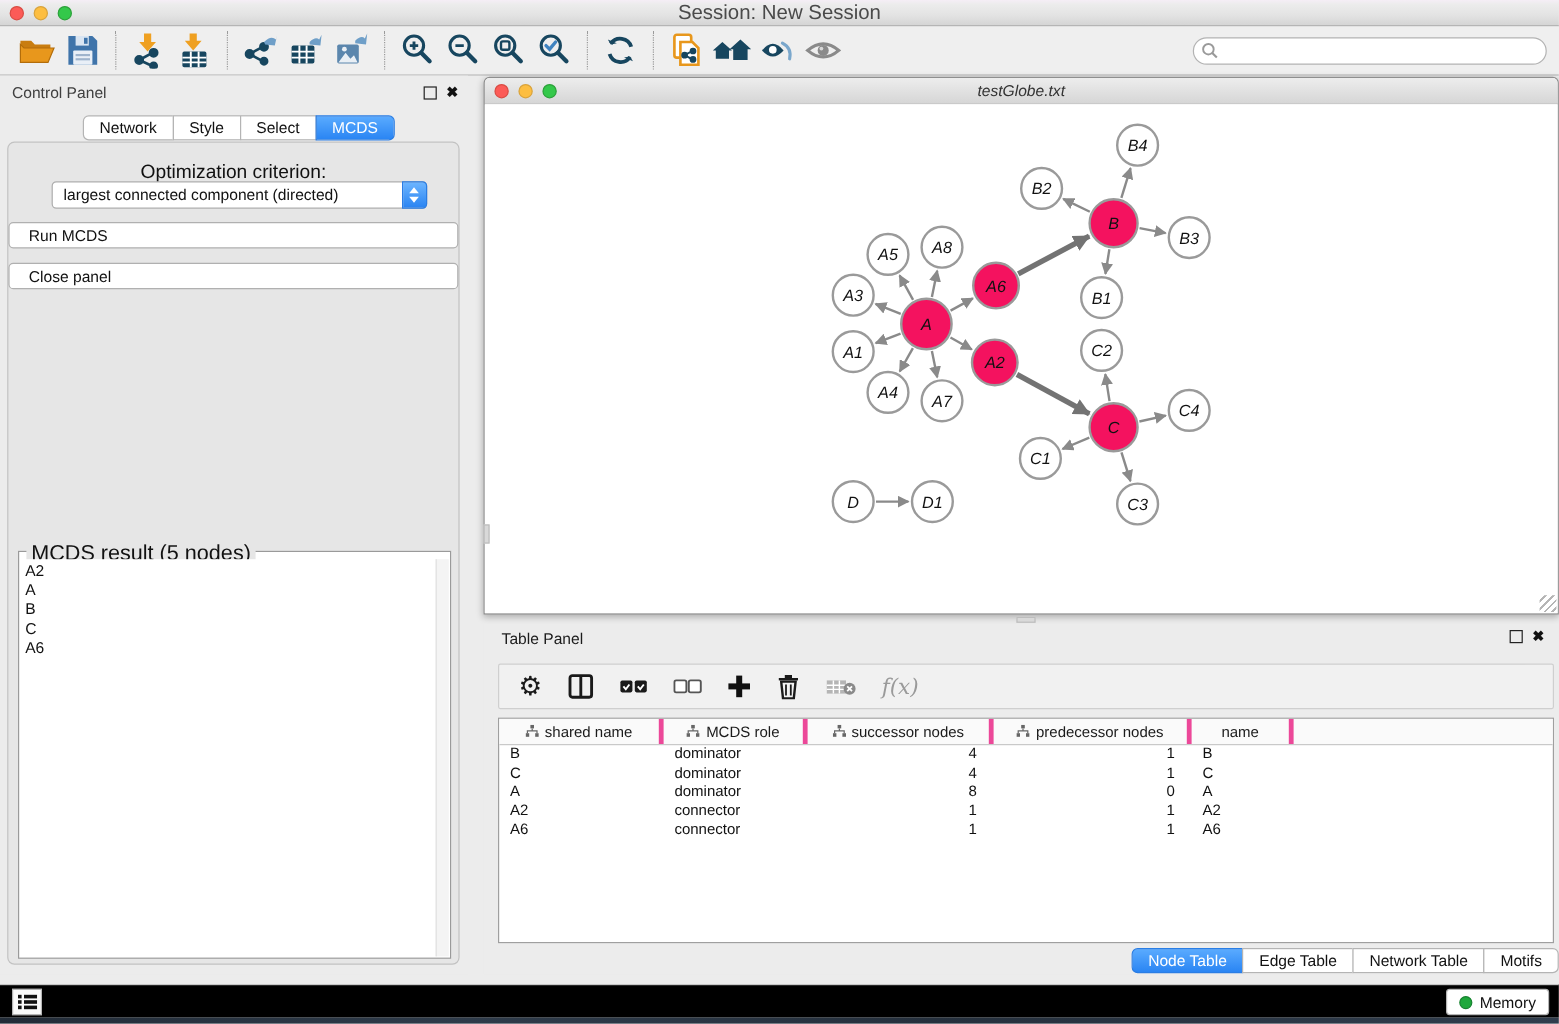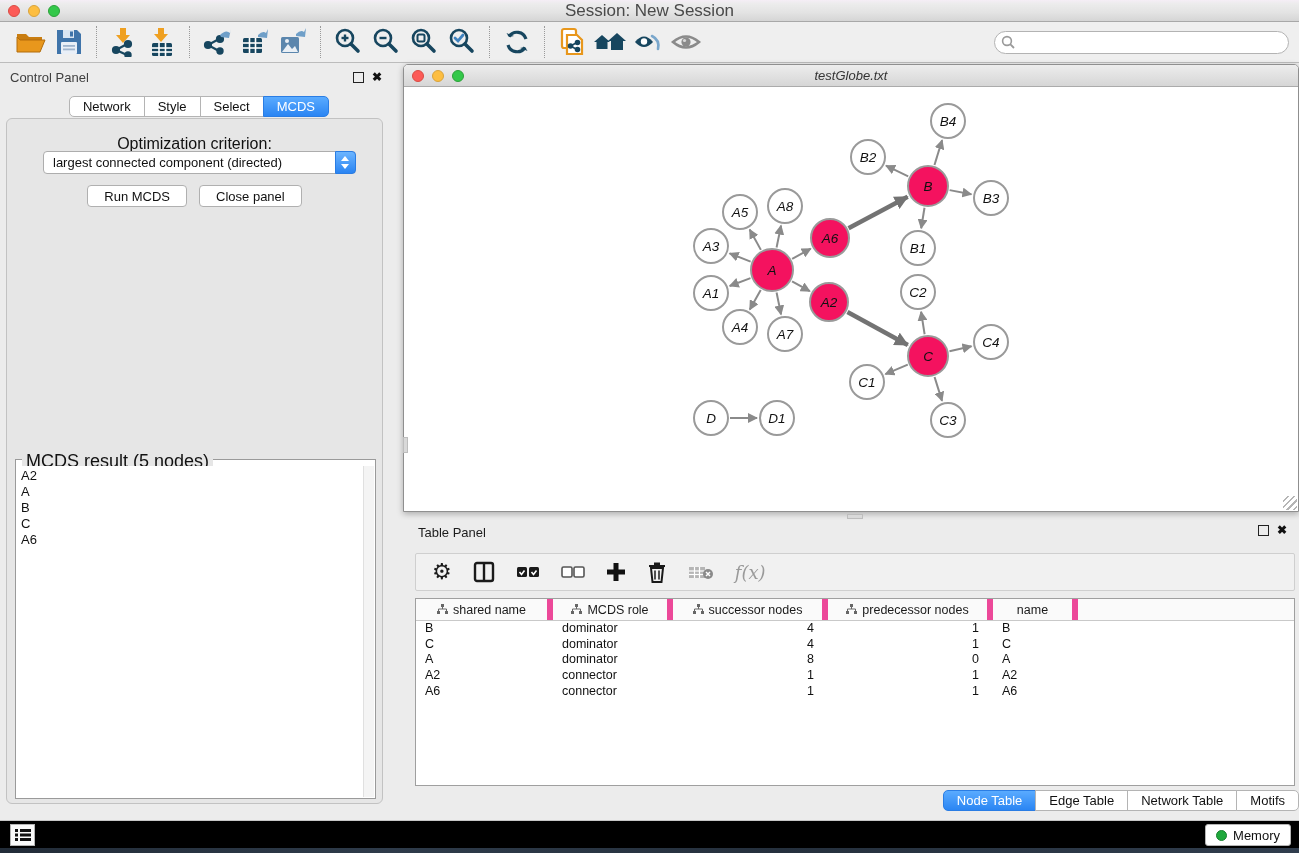--- a/index.html
+++ b/index.html
@@ -54,21 +54,21 @@
     background:#fff; border:1px solid #adadad; border-radius:4px; }
   .combo .val { position:absolute; left:9px; top:0; line-height:21px; font-size:13px; color:#111;
     white-space:nowrap; overflow:hidden; max-width:278px; }
   .combo .stepper { position:absolute; right:-1px; top:-1px; width:21px; height:23px;
     background:linear-gradient(#6cb5ff,#2a84f2); border-radius:0 4px 4px 0; border:1px solid #2a7de4; }
   .stepper .up, .stepper .dn { position:absolute; left:5px; width:0; height:0;
     border-left:4.5px solid transparent; border-right:4.5px solid transparent; }
   .stepper .up { top:4px;  border-bottom:5px solid #fff; }
   .stepper .dn { bottom:4px; border-top:5px solid #fff; }
 
-  .cp-buttons { position:absolute; left:0; top:66px; width:100%; display:flex; justify-content:center; gap:12px; }
+  .cp-buttons { position:absolute; left:0; top:66px; width:100%; display:flex; justify-content:center; gap:12px;flex-direction:column; }
   .btn { height:22px; padding:0 16px; background:#fff; border:1px solid #b0b0b0; border-radius:4px;
     font-size:13px; color:#111; display:flex; align-items:center; }
 
   .groupbox { position:absolute; left:8px; top:340px; width:361px; height:340px;
     border:1px solid #9a9a9a; background:#fff; }
   .groupbox .legend { position:absolute; left:6px; top:-9px; background:#e6e6e6;
     padding:0 4px; font-size:18px; color:#111; }
   .mcds-list { position:absolute; left:1px; top:6px; right:12px; bottom:1px; background:#fff;
     font-size:13px; color:#111; padding:2px 0 0 4px; overflow:hidden; }
   .mcds-list .item { height:16px; line-height:16px; }
@@ -102,21 +102,21 @@
     display:flex; align-items:center; gap:21px; padding-left:16px; }
   .tpt-ico { display:flex; align-items:center; justify-content:center; height:26px; }
   .gear-glyph { font-size:22px; color:#1a1a1a; line-height:22px; }
   .fx-label { font-family:"DejaVu Serif", serif; font-style:italic; font-size:18px; color:#9a9a9a; }
 
   .tbl { position:absolute; left:12px; top:78px; width:880px; height:188px;
     background:#fff; border:1px solid #9f9f9f; overflow:hidden; }
   .tbl-header { display:grid; grid-template-columns:137px 120px 155px 165px 85px 1fr;
     height:22px; background:#fafafa; border-bottom:1px solid #c9c9c9; }
   .th { display:flex; align-items:center; justify-content:center; gap:5px;
-    font-size:12.5px; color:#1a1a1a; border-right:6px solid #ec4899; overflow:hidden; }
+    font-size:12.5px; color:#1a1a1a; border-right:4px solid #ec4899; overflow:hidden; }
   .th:last-child { border-right:none; }
   .tbl-row { display:grid; grid-template-columns:137px 120px 155px 165px 85px 1fr; height:15.7px; }
   .td { font-size:12.5px; color:#111; line-height:15.7px; white-space:nowrap; overflow:hidden; }
   .td.a-left { padding-left:9px; text-align:left; }
   .td.a-right { padding-right:14px; text-align:right; }
 
   .bottom-tabs { position:absolute; left:0; top:270px; width:100%; text-align:right; }
 
   
   .statusbar { position:absolute; left:0; top:820px; width:1299px; height:28px;

